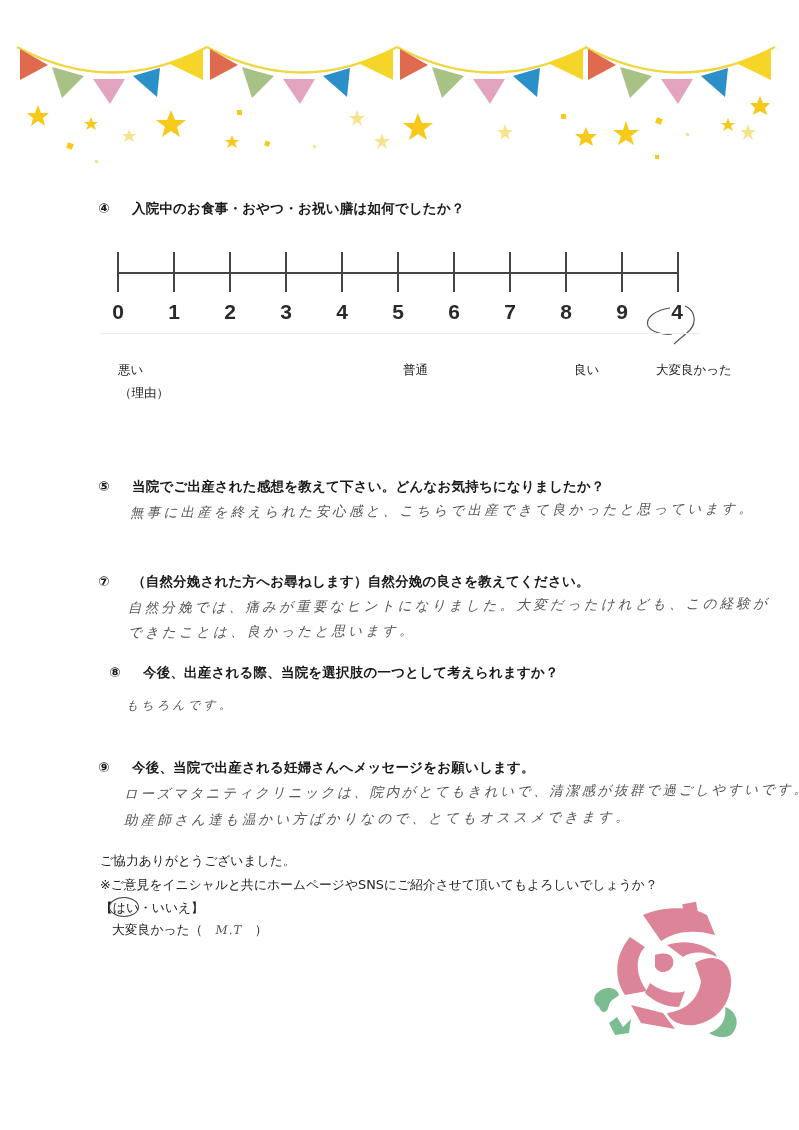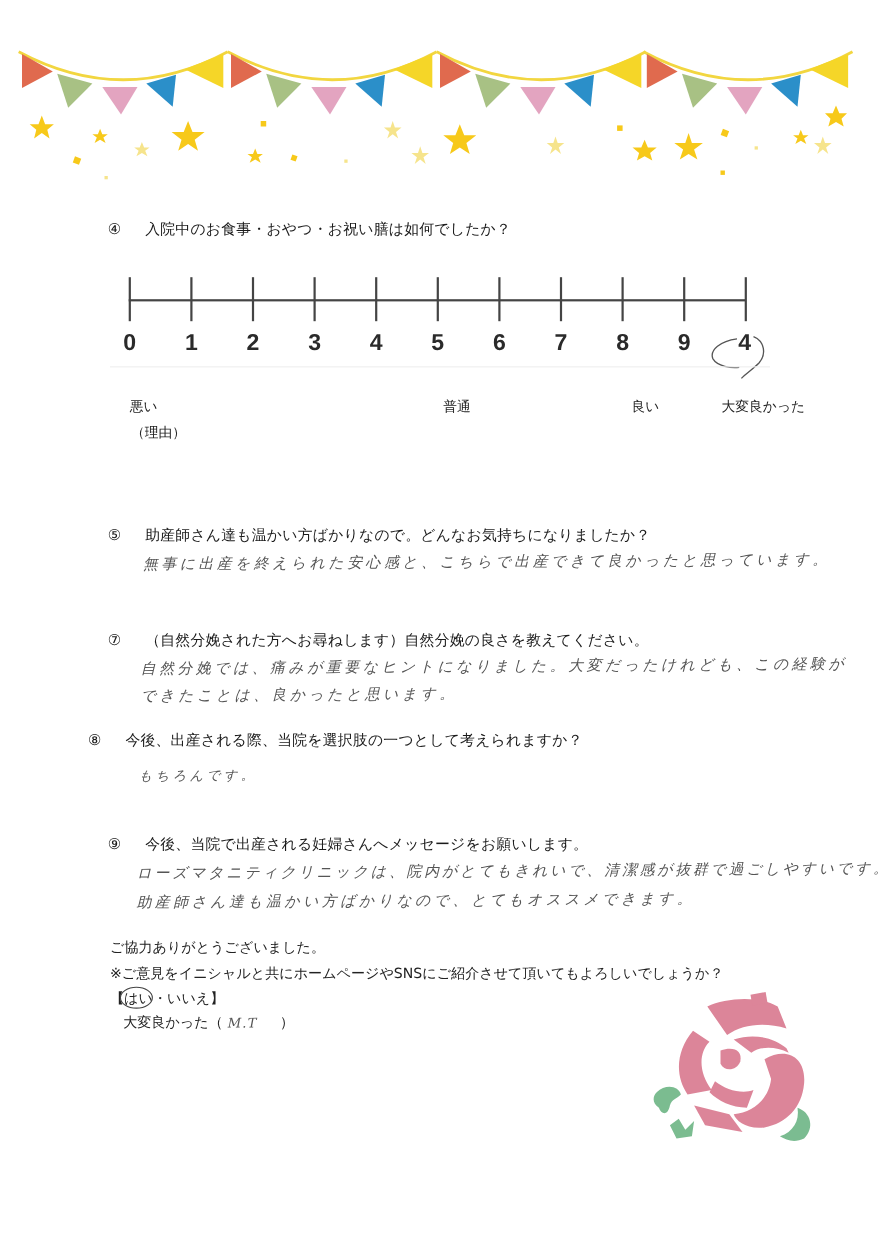--- a/index.html
+++ b/index.html
@@ -1,19 +1,19 @@
 <!DOCTYPE html>
 <html><head>
 <meta charset="utf-8">
 <style>
   html, body { margin: 0; padding: 0; background: #ffffff; }
   body { width: 799px; height: 1130px; position: relative; overflow: hidden;
          font-family: "DejaVu Sans", "Liberation Sans", sans-serif; color: #222; }
   .abs { position: absolute; }
-  .q { font-size: 13.5px; font-weight: normal; color: #1a1a1a; white-space: nowrap; letter-spacing: 0.2px; }
+  .q { font-size: 13.5px; font-weight: bold; color: #1a1a1a; white-space: nowrap; letter-spacing: 0.2px; }
   .qnum { display: inline-block; width: 34px; }
   .hand { font-family: "DejaVu Serif", "Liberation Serif", serif; font-size: 13.5px; color: #555;
           font-style: italic; letter-spacing: 3.2px; white-space: nowrap; transform: rotate(-0.4deg); }
   .label { font-size: 12.5px; color: #222; white-space: nowrap; margin-left: 19px; }
   .num { font-family: "Liberation Sans", sans-serif; font-weight: bold; font-size: 21px; color: #2a2a2a;
          position: absolute; top: 300px; transform: translateX(-50%); }
   .tick { position: absolute; top: 252px; width: 1.5px; height: 40px; background: #444; }
   .plain { font-size: 12.8px; color: #222; white-space: nowrap; }
 </style>
 </head>
@@ -104,49 +104,49 @@
   <div class="abs" style="left:100px;top:333px;width:600px;height:1px;background:#eee"></div>
 
   <span class="abs label" style="left:99px;top:362px">悪い</span>
   <span class="abs label" style="left:384px;top:362px">普通</span>
   <span class="abs label" style="left:555px;top:362px">良い</span>
   <span class="abs label" style="left:637px;top:362px">大変良かった</span>
   <span class="abs label" style="left:100px;top:385px">（理由）</span>
 </div>
 
 <div class="abs q" style="left:98px;top:478px">
-  <span class="qnum">⑤</span><span>助産師さん達も温かい方ばかりなので。どんなお気持ちになりましたか？</span>
+  <span class="qnum">⑤</span><span>当院でご出産された感想を教えて下さい。どんなお気持ちになりましたか？</span>
 </div>
 <div class="abs hand" style="left:130px;top:502px">無事に出産を終えられた安心感と、こちらで出産できて良かったと思っています。</div>
 
 <div class="abs q" style="left:98px;top:573px">
   <span class="qnum">⑦</span><span>（自然分娩された方へお尋ねします）自然分娩の良さを教えてください。</span>
 </div>
 <div class="abs hand" style="left:128px;top:597px">自然分娩では、痛みが重要なヒントになりました。大変だったけれども、この経験が</div>
 <div class="abs hand" style="left:128px;top:623px">できたことは、良かったと思います。</div>
 
-<div class="abs q" style="left:80px;top:664px">
+<div class="abs q" style="left:109px;top:664px">
   <span class="qnum">⑧</span><span>今後、出産される際、当院を選択肢の一つとして考えられますか？</span>
 </div>
 <div class="abs hand" style="left:126px;top:697px;font-size:12px">もちろんです。</div>
 
 <div class="abs q" style="left:98px;top:759px">
   <span class="qnum">⑨</span><span>今後、当院で出産される妊婦さんへメッセージをお願いします。</span>
 </div>
 <div class="abs hand" style="left:124px;top:783px;letter-spacing:2.6px">ローズマタニティクリニックは、院内がとてもきれいで、清潔感が抜群で過ごしやすいです。</div>
 <div class="abs hand" style="left:124px;top:810px">助産師さん達も温かい方ばかりなので、とてもオススメできます。</div>
 
 <div class="abs plain" style="left:100px;top:853px">ご協力ありがとうございました。</div>
 <div class="abs plain" style="left:100px;top:877px">※ご意見をイニシャルと共にホームページやSNSにご紹介させて頂いてもよろしいでしょうか？</div>
 <div class="abs plain" style="left:100px;top:900px">
   <span>【</span><span style="position:relative;display:inline-block;font-family:Liberation Mono, monospace;"><span>はい</span><span style="position:absolute;left:-4px;top:-3px;width:28px;height:18px;border:1.2px solid #444;border-radius:50%;"></span></span><span>・</span><span>いいえ</span><span>】</span>
 </div>
 <div class="abs plain" style="left:112px;top:922px">
   <span>大変良かった（</span>
-  <span class="hand" style="letter-spacing:1px;font-size:12px;display:inline-block;width:44px;text-align:left">M.T</span>
+  <span class="hand" style="letter-spacing:1px;font-size:12px;display:inline-block;width:44px;text-align:center">M.T</span>
   <span>）</span>
 </div>
 
 <svg class="abs" style="left:575px;top:895px" width="190" height="155" viewBox="0 0 190 155">
   <g fill="#d9788e" opacity="0.9">
     <path d="M68,20 C85,12 115,10 132,20 L140,40 C120,34 100,36 86,46 Z"></path>
     <rect x="108" y="8" width="14" height="10" transform="rotate(-10 115 13)"></rect>
     <path d="M55,42 L70,52 C60,62 60,80 72,96 L50,100 C38,82 40,60 55,42 Z"></path>
     <path d="M92,50 C110,44 128,48 140,58 L142,62 C130,56 116,56 108,62 Z"></path>
     <path d="M80,60 C92,56 100,60 98,70 C95,78 84,80 80,72 Z"></path>

